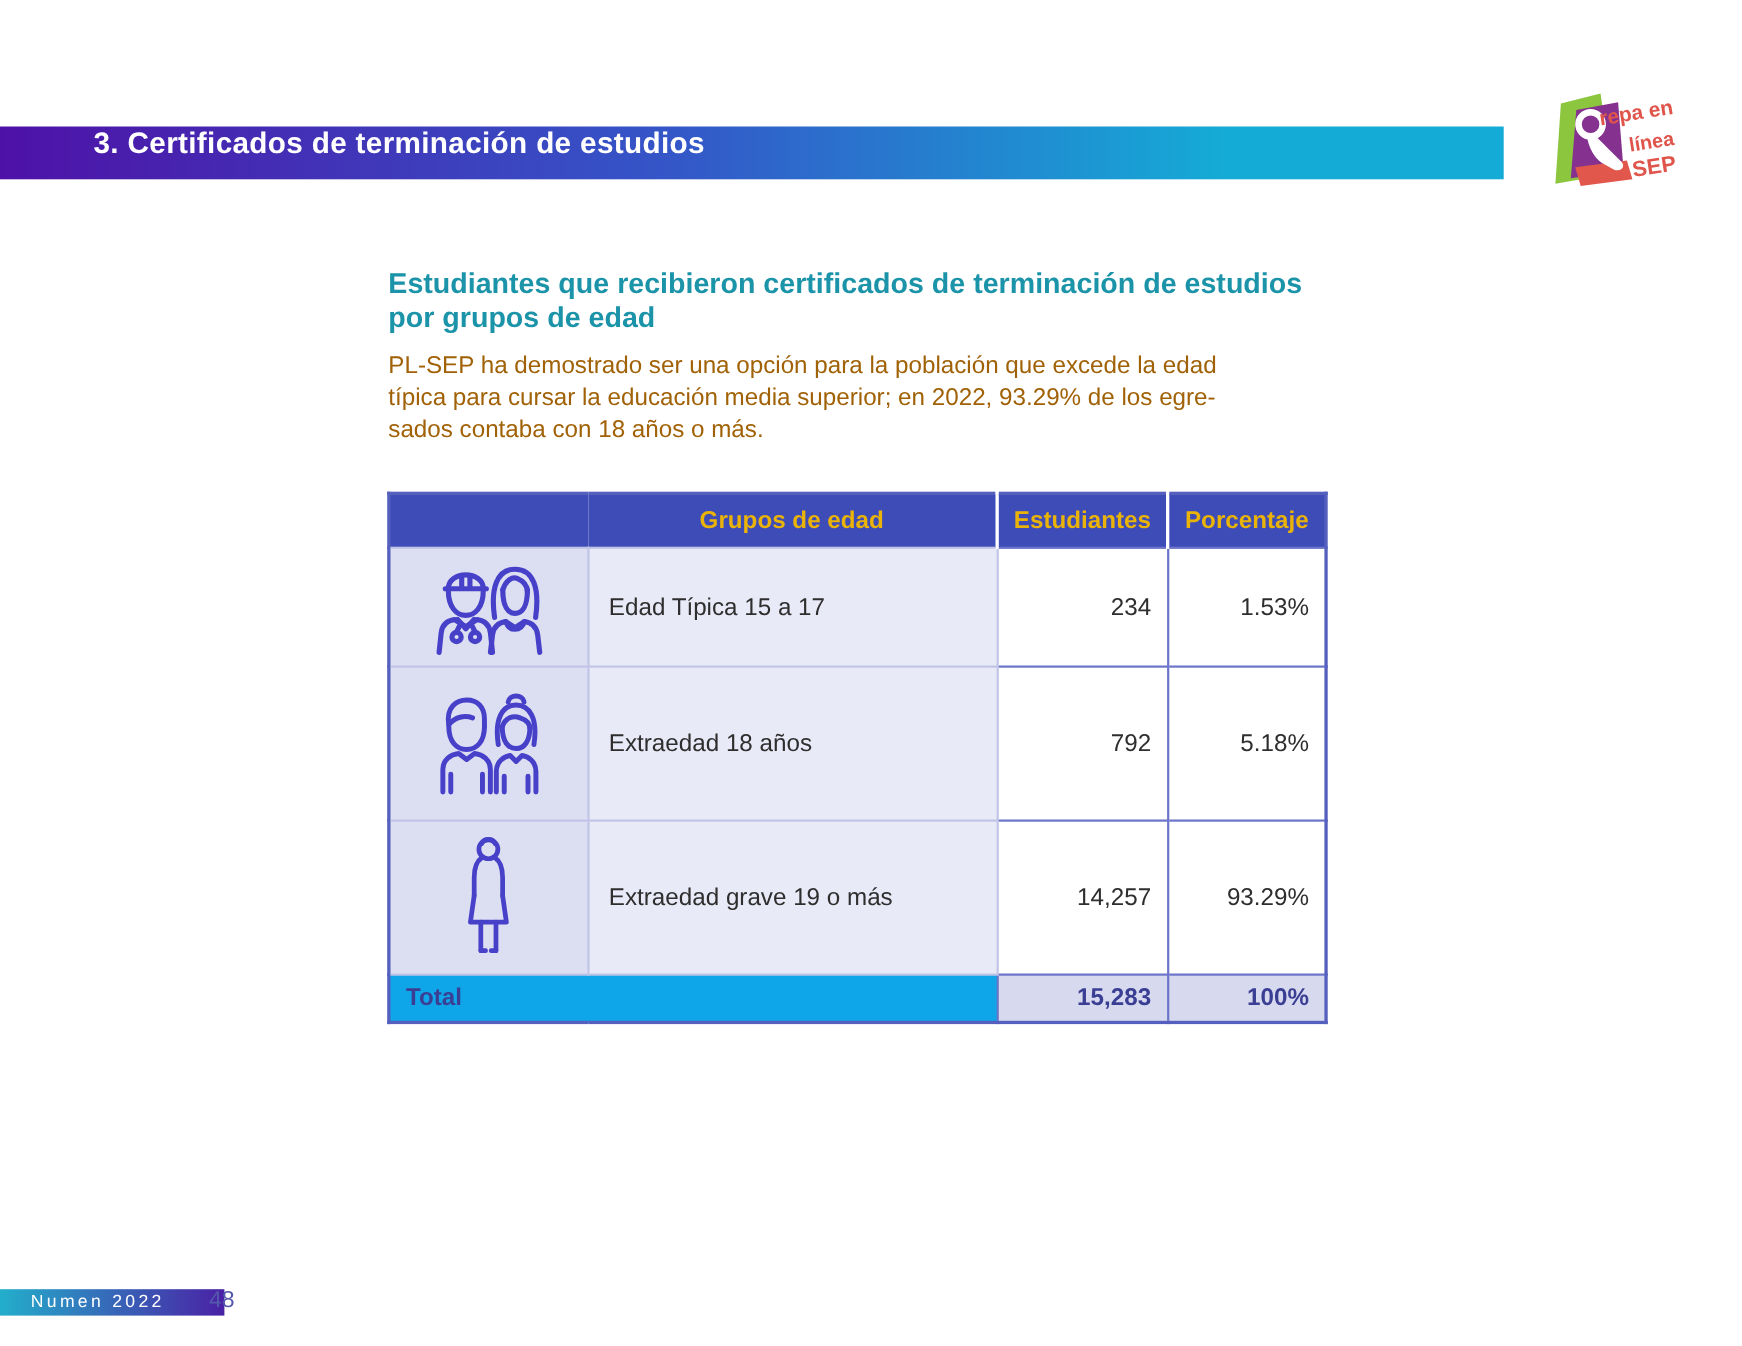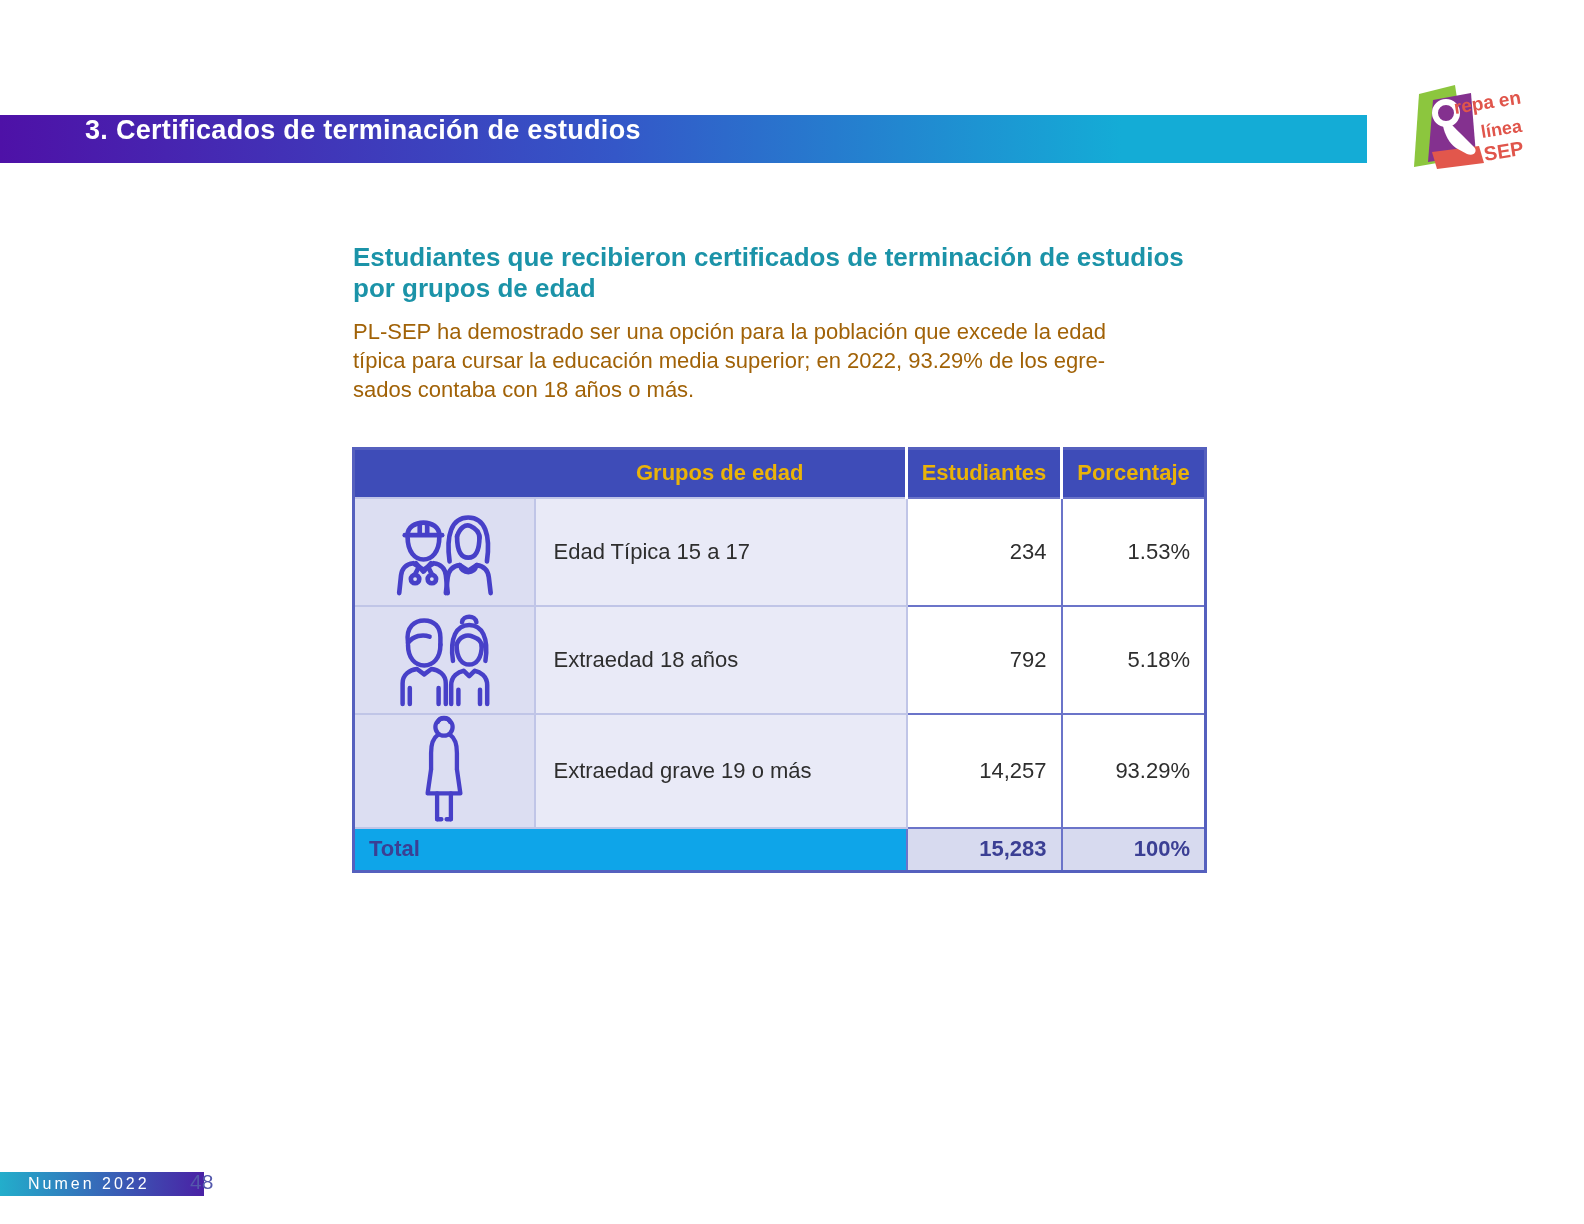--- a/index.html
+++ b/index.html
@@ -30,21 +30,21 @@
   col.c-icon { width:181px; } col.c-label { width:372px; }
   col.c-freq { width:155px; } col.c-pct { width:144px; }
   th { background:#3E4CB8; color:#eab308; font-size:22px; font-weight:bold;
     height:49px; text-align:center; vertical-align:middle; }
   th.sep { border-left:3px solid #ffffff; }
   td { font-size:22px; color:#2E2E2E; vertical-align:middle; }
   td.icon-cell { background:#DCDEF2; border:2px solid #C0C5E7; text-align:center; }
   td.label-cell { background:#E9EAF7; border:2px solid #C0C5E7; padding-left:18px; }
   td.num-cell { background:#ffffff; border:2px solid #6B74C9; text-align:right;
     padding-right:14px; }
-  tr.r1 { height:108px; } tr.r2 { height:108px; } tr.r3 { height:114px; }
+  tr.r1 { height:108px; } tr.r2 { height:140px; } tr.r3 { height:140px; }
   tr.total-row { height:44px; }
   tr.total-row td { background:#0ea5e9; color:#3B3F94; font-weight:bold;
     border:2px solid #6B74C9; }
   tr.total-row td.total-label { text-align:left; padding-left:14px; }
   tr.total-row td.num-cell { background:#D7DAEF;padding-left:32px; }
   .person-icon svg { display:block; margin:0 auto; }
 
   
   .footer-bar { position:absolute; left:0; top:1172px; width:204px; height:24px;
     background:linear-gradient(90deg,#23AECB 0%,#4A21A5 100%);

